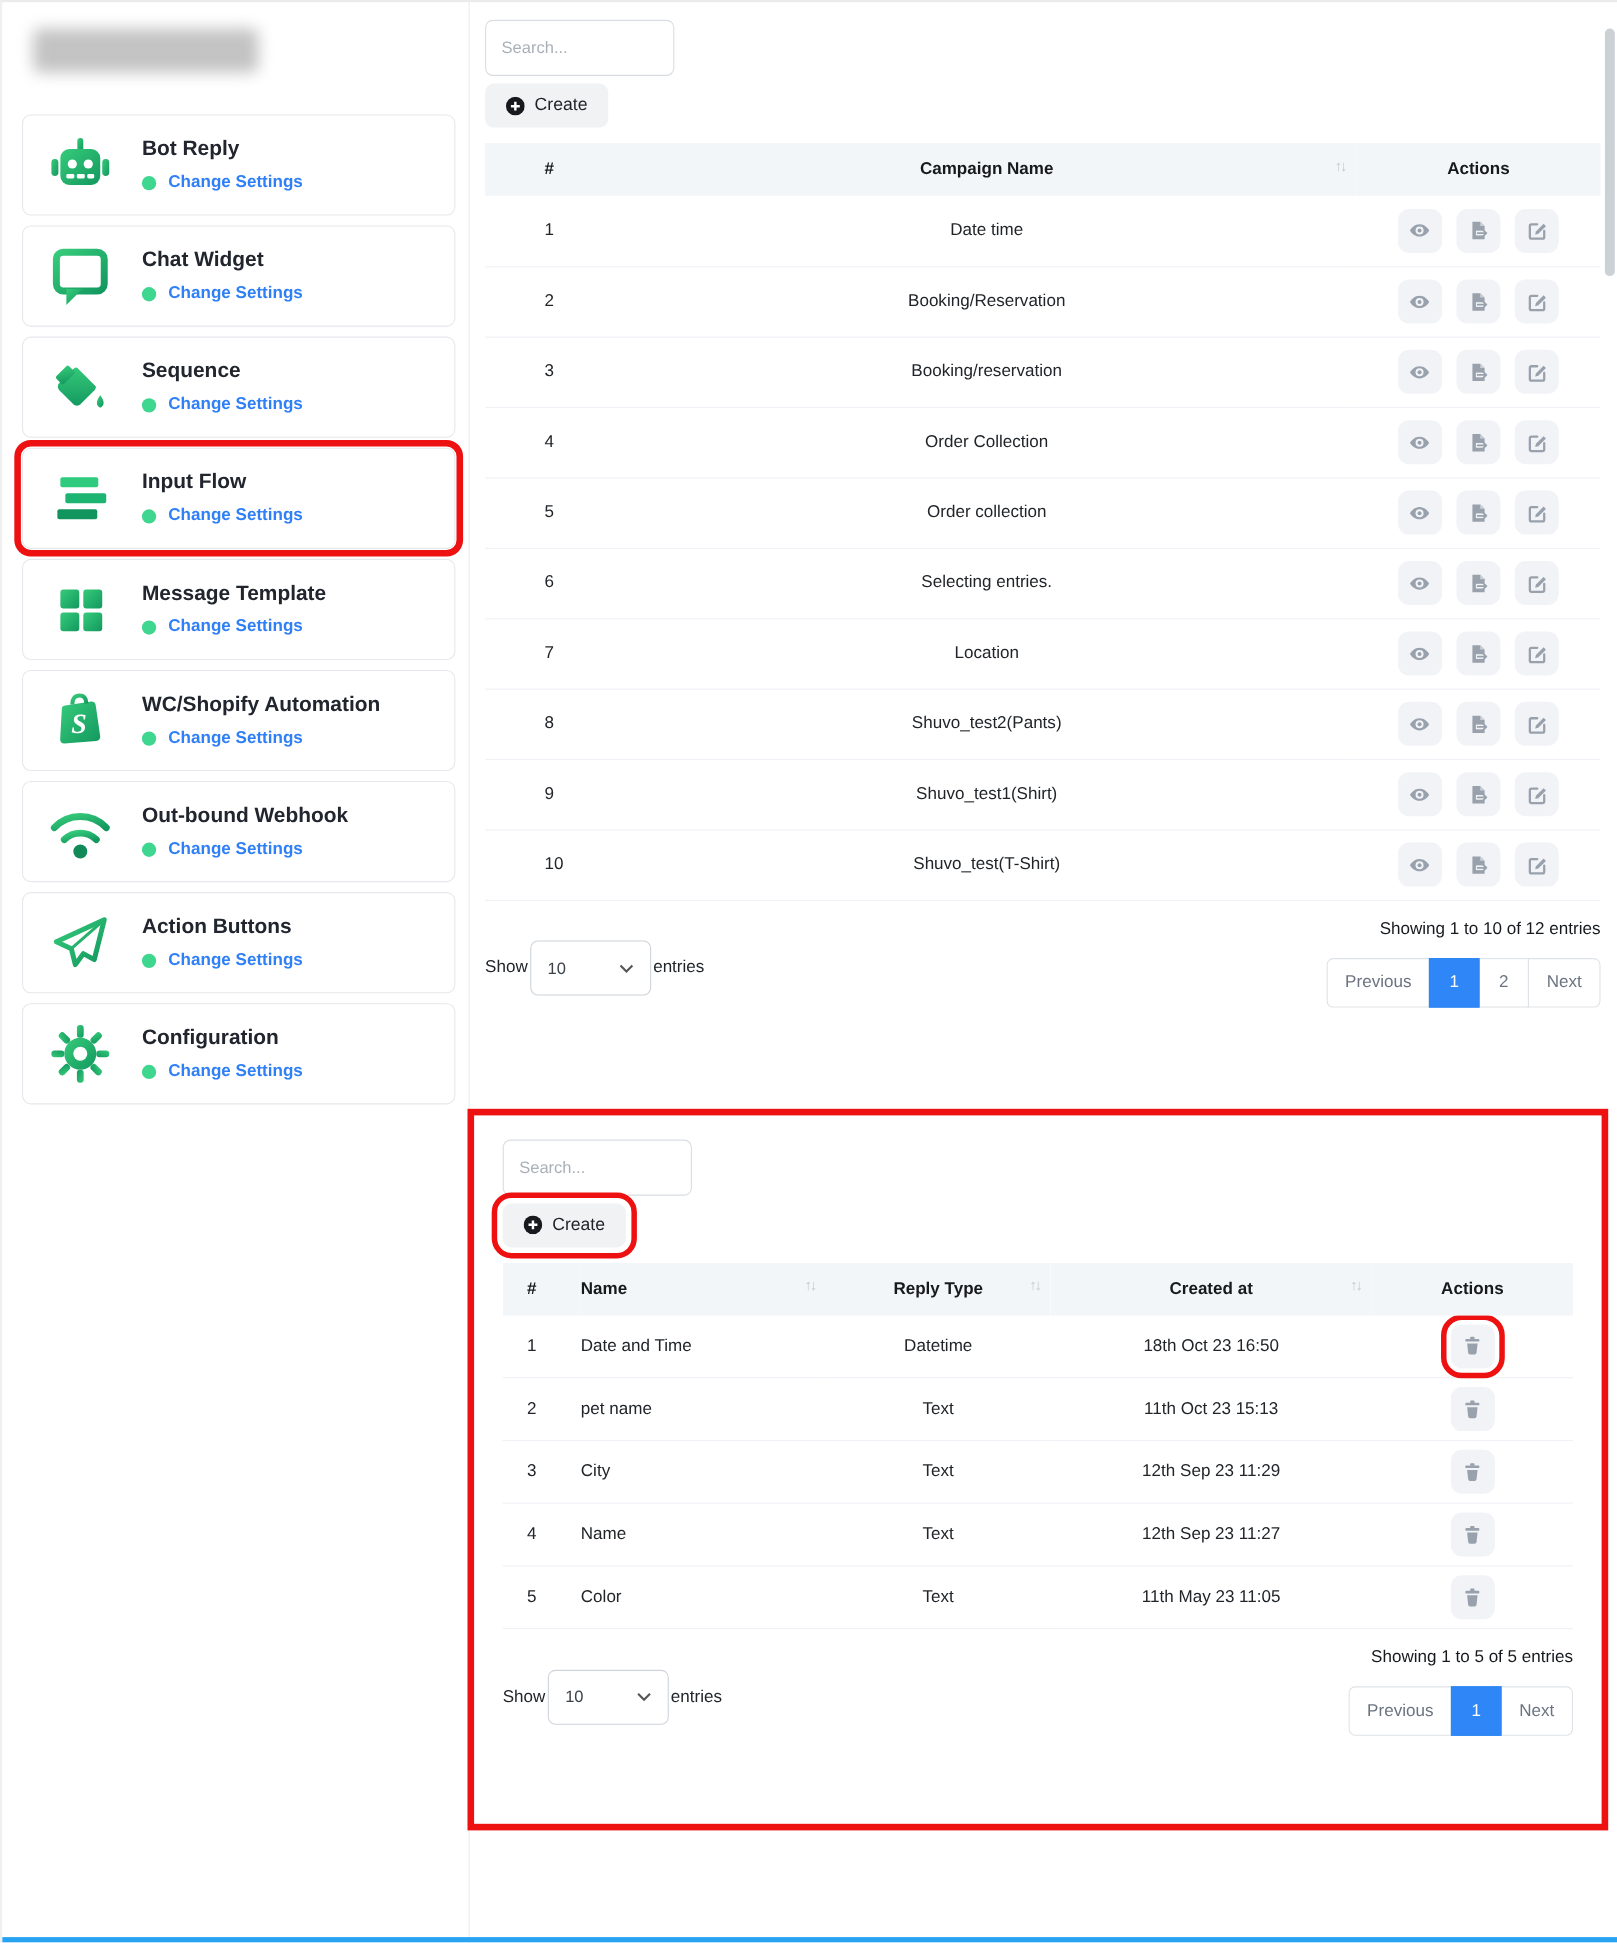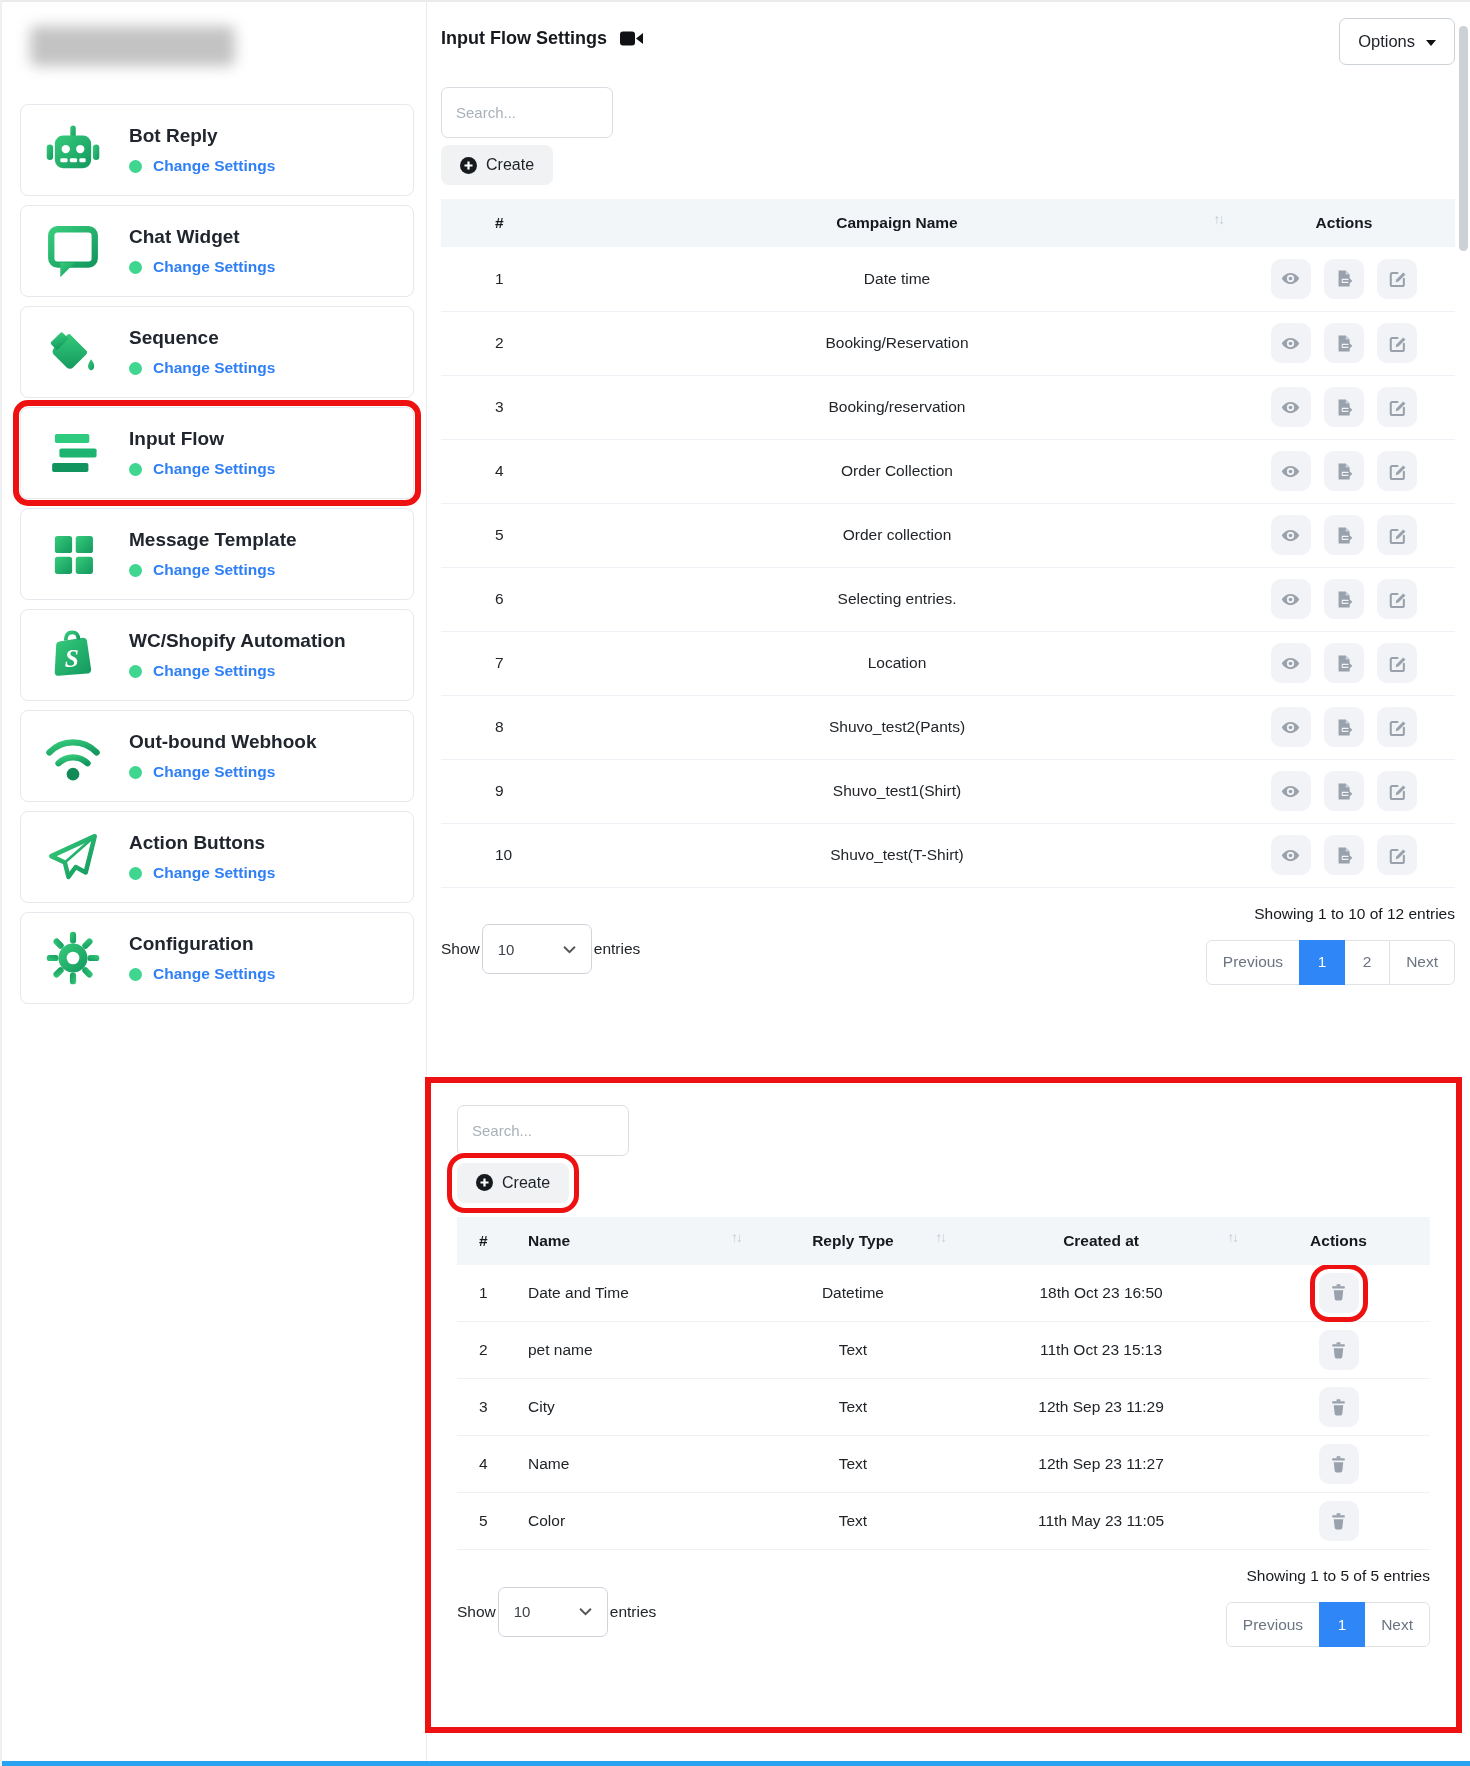--- a/index.html
+++ b/index.html
@@ -335,33 +335,20 @@
         <span class="dot"></span>
         <span class="nav-change-label">Change Settings</span>
       </div>
     </div>
   </div>
 </div>
   </div>
 
   <div class="main">
 
-    <div class="page-head">
-      <div class="page-title-wrap">
-        <span class="page-title">Input Flow Settings</span>
-        <svg width="24" height="17" viewBox="0 0 24 16">
-          <rect x="0" y="1" width="15" height="14" rx="3" fill="#0f1115"></rect>
-          <path d="M16 8 L23 2.5 V13.5 Z" fill="#0f1115"></path>
-        </svg>
-      </div>
-      <button class="options-btn">
-        <span>Options</span>
-        <span class="caret"></span>
-      </button>
-    </div>
 
     <div class="controls">
       <input class="search-input" placeholder="Search..." style="">
       <button class="create-btn">
         <svg viewBox="0 0 16 16">
           <circle cx="8" cy="8" r="8" fill="#16191d"></circle>
           <path d="M8 4.2 V11.8 M4.2 8 H11.8" stroke="#fff" stroke-width="2.1"></path>
         </svg>
         <span>Create</span>
       </button>

